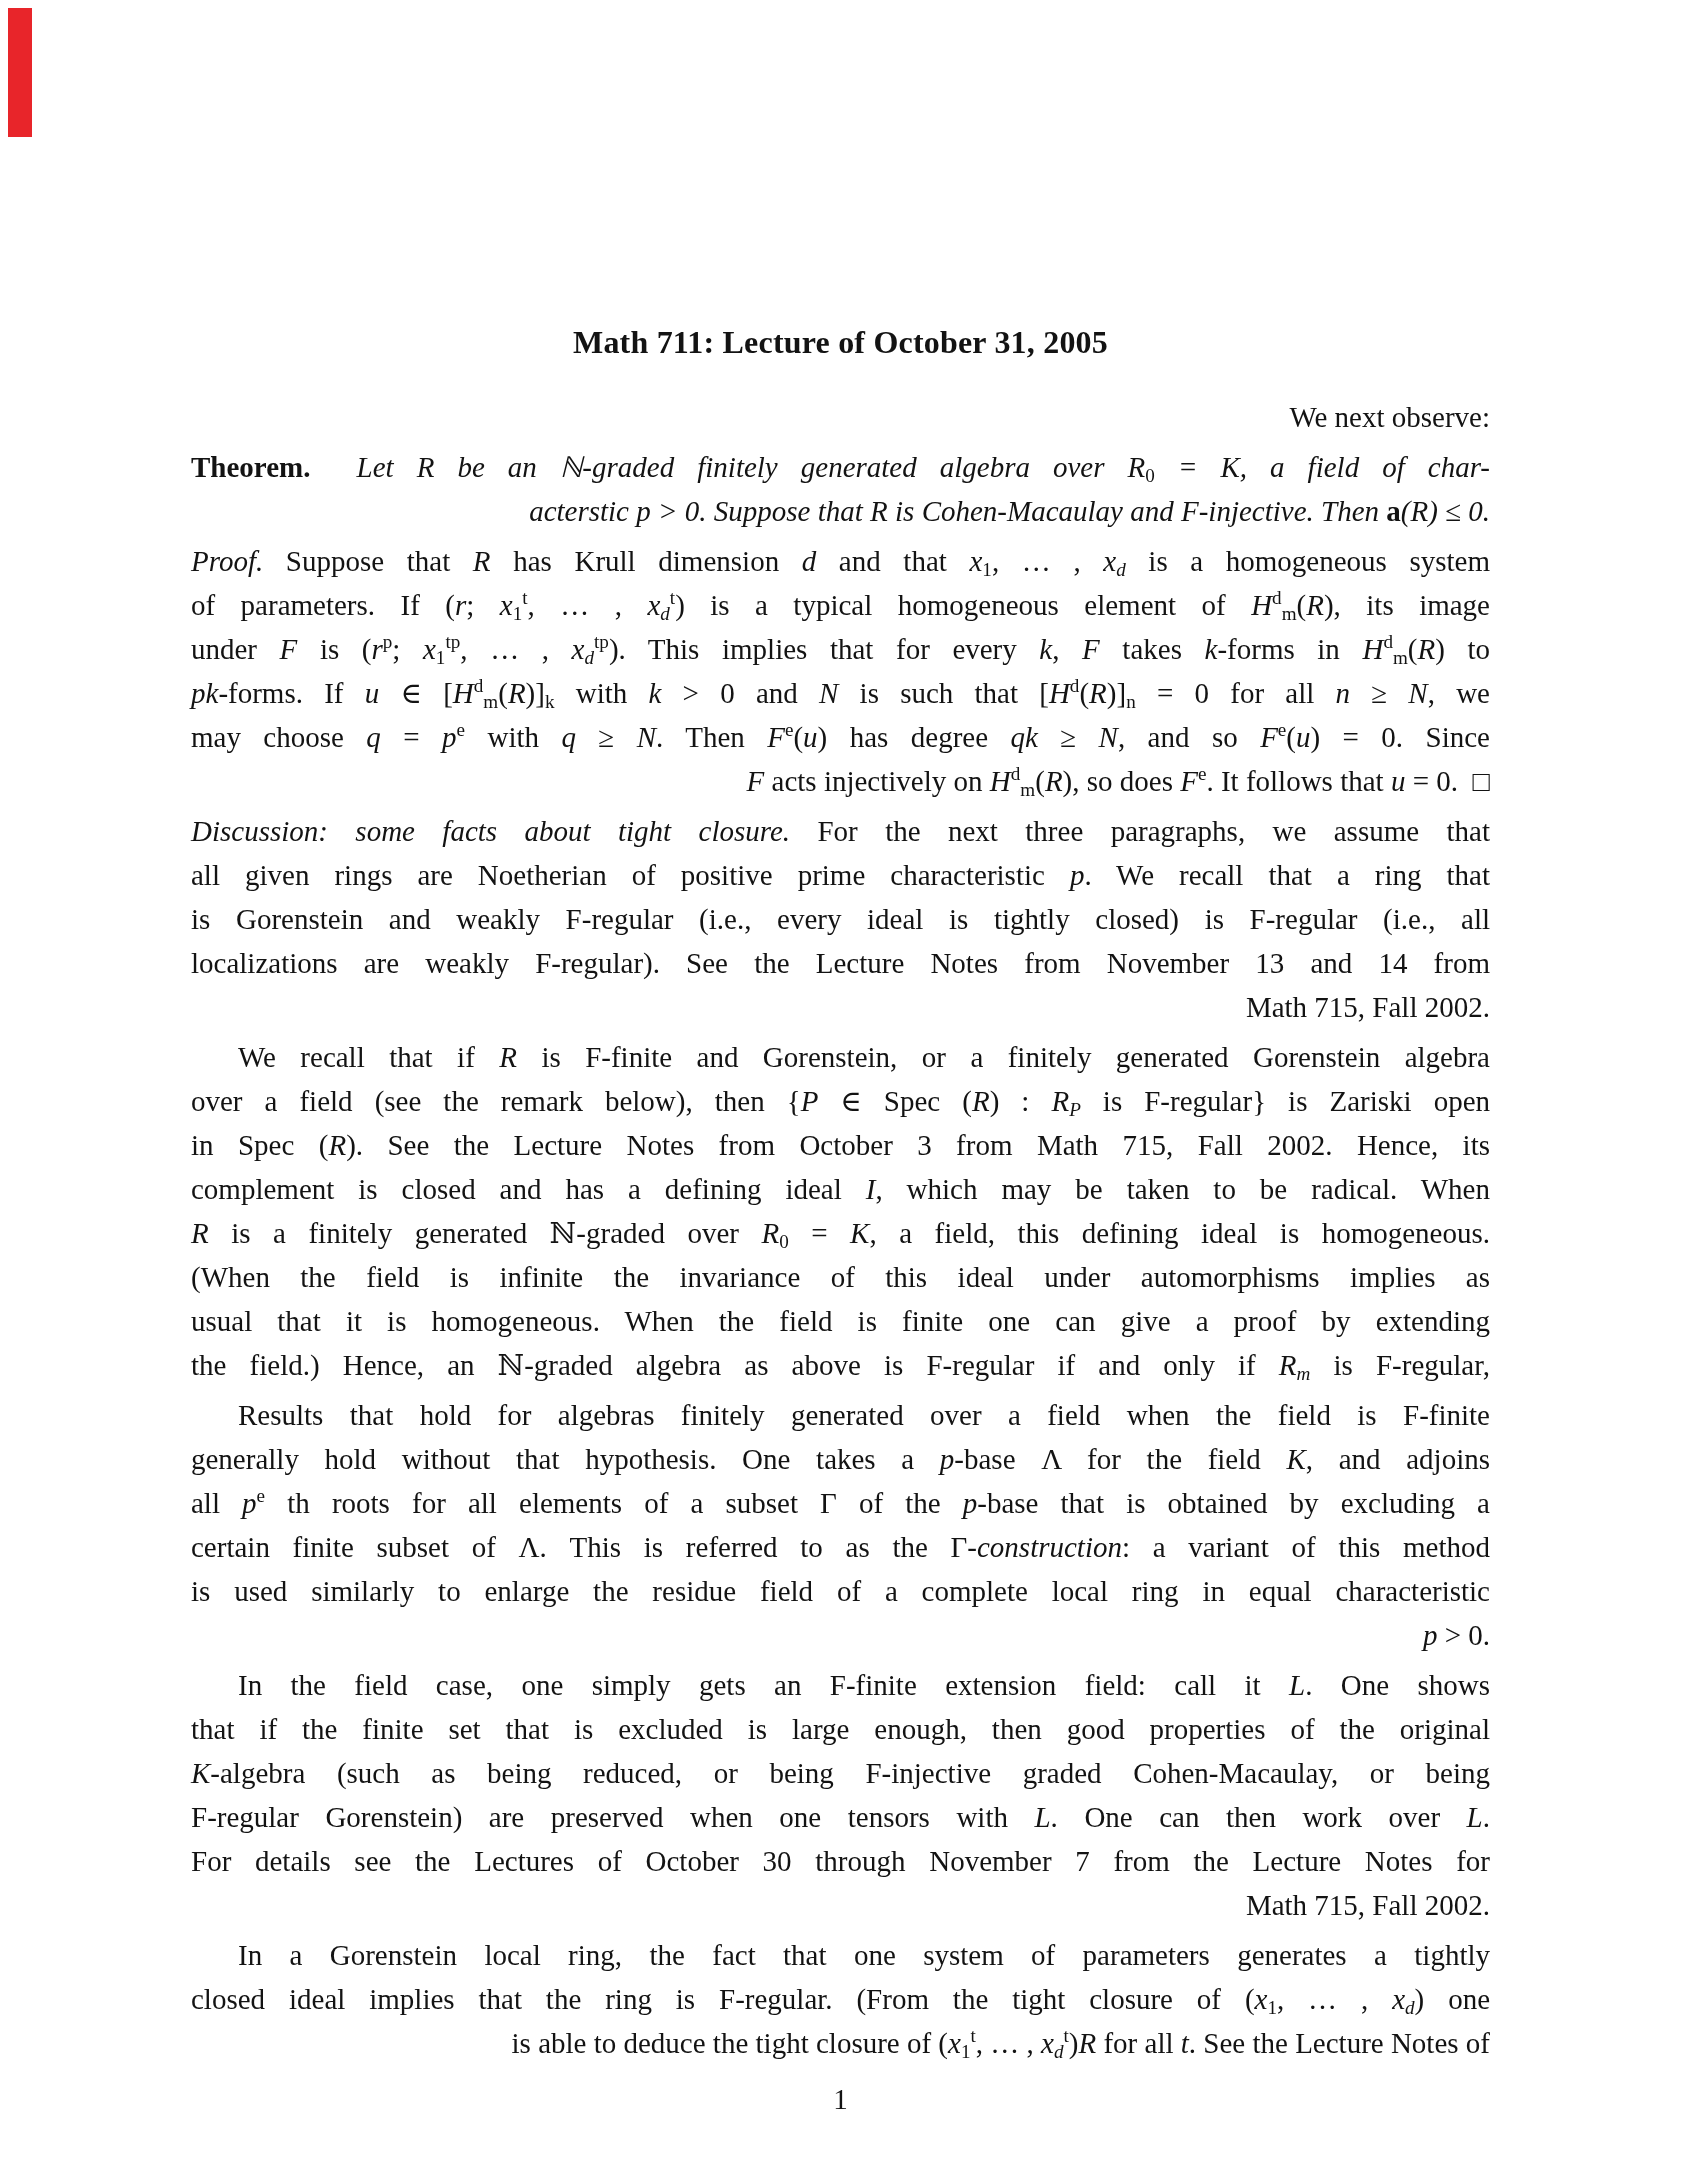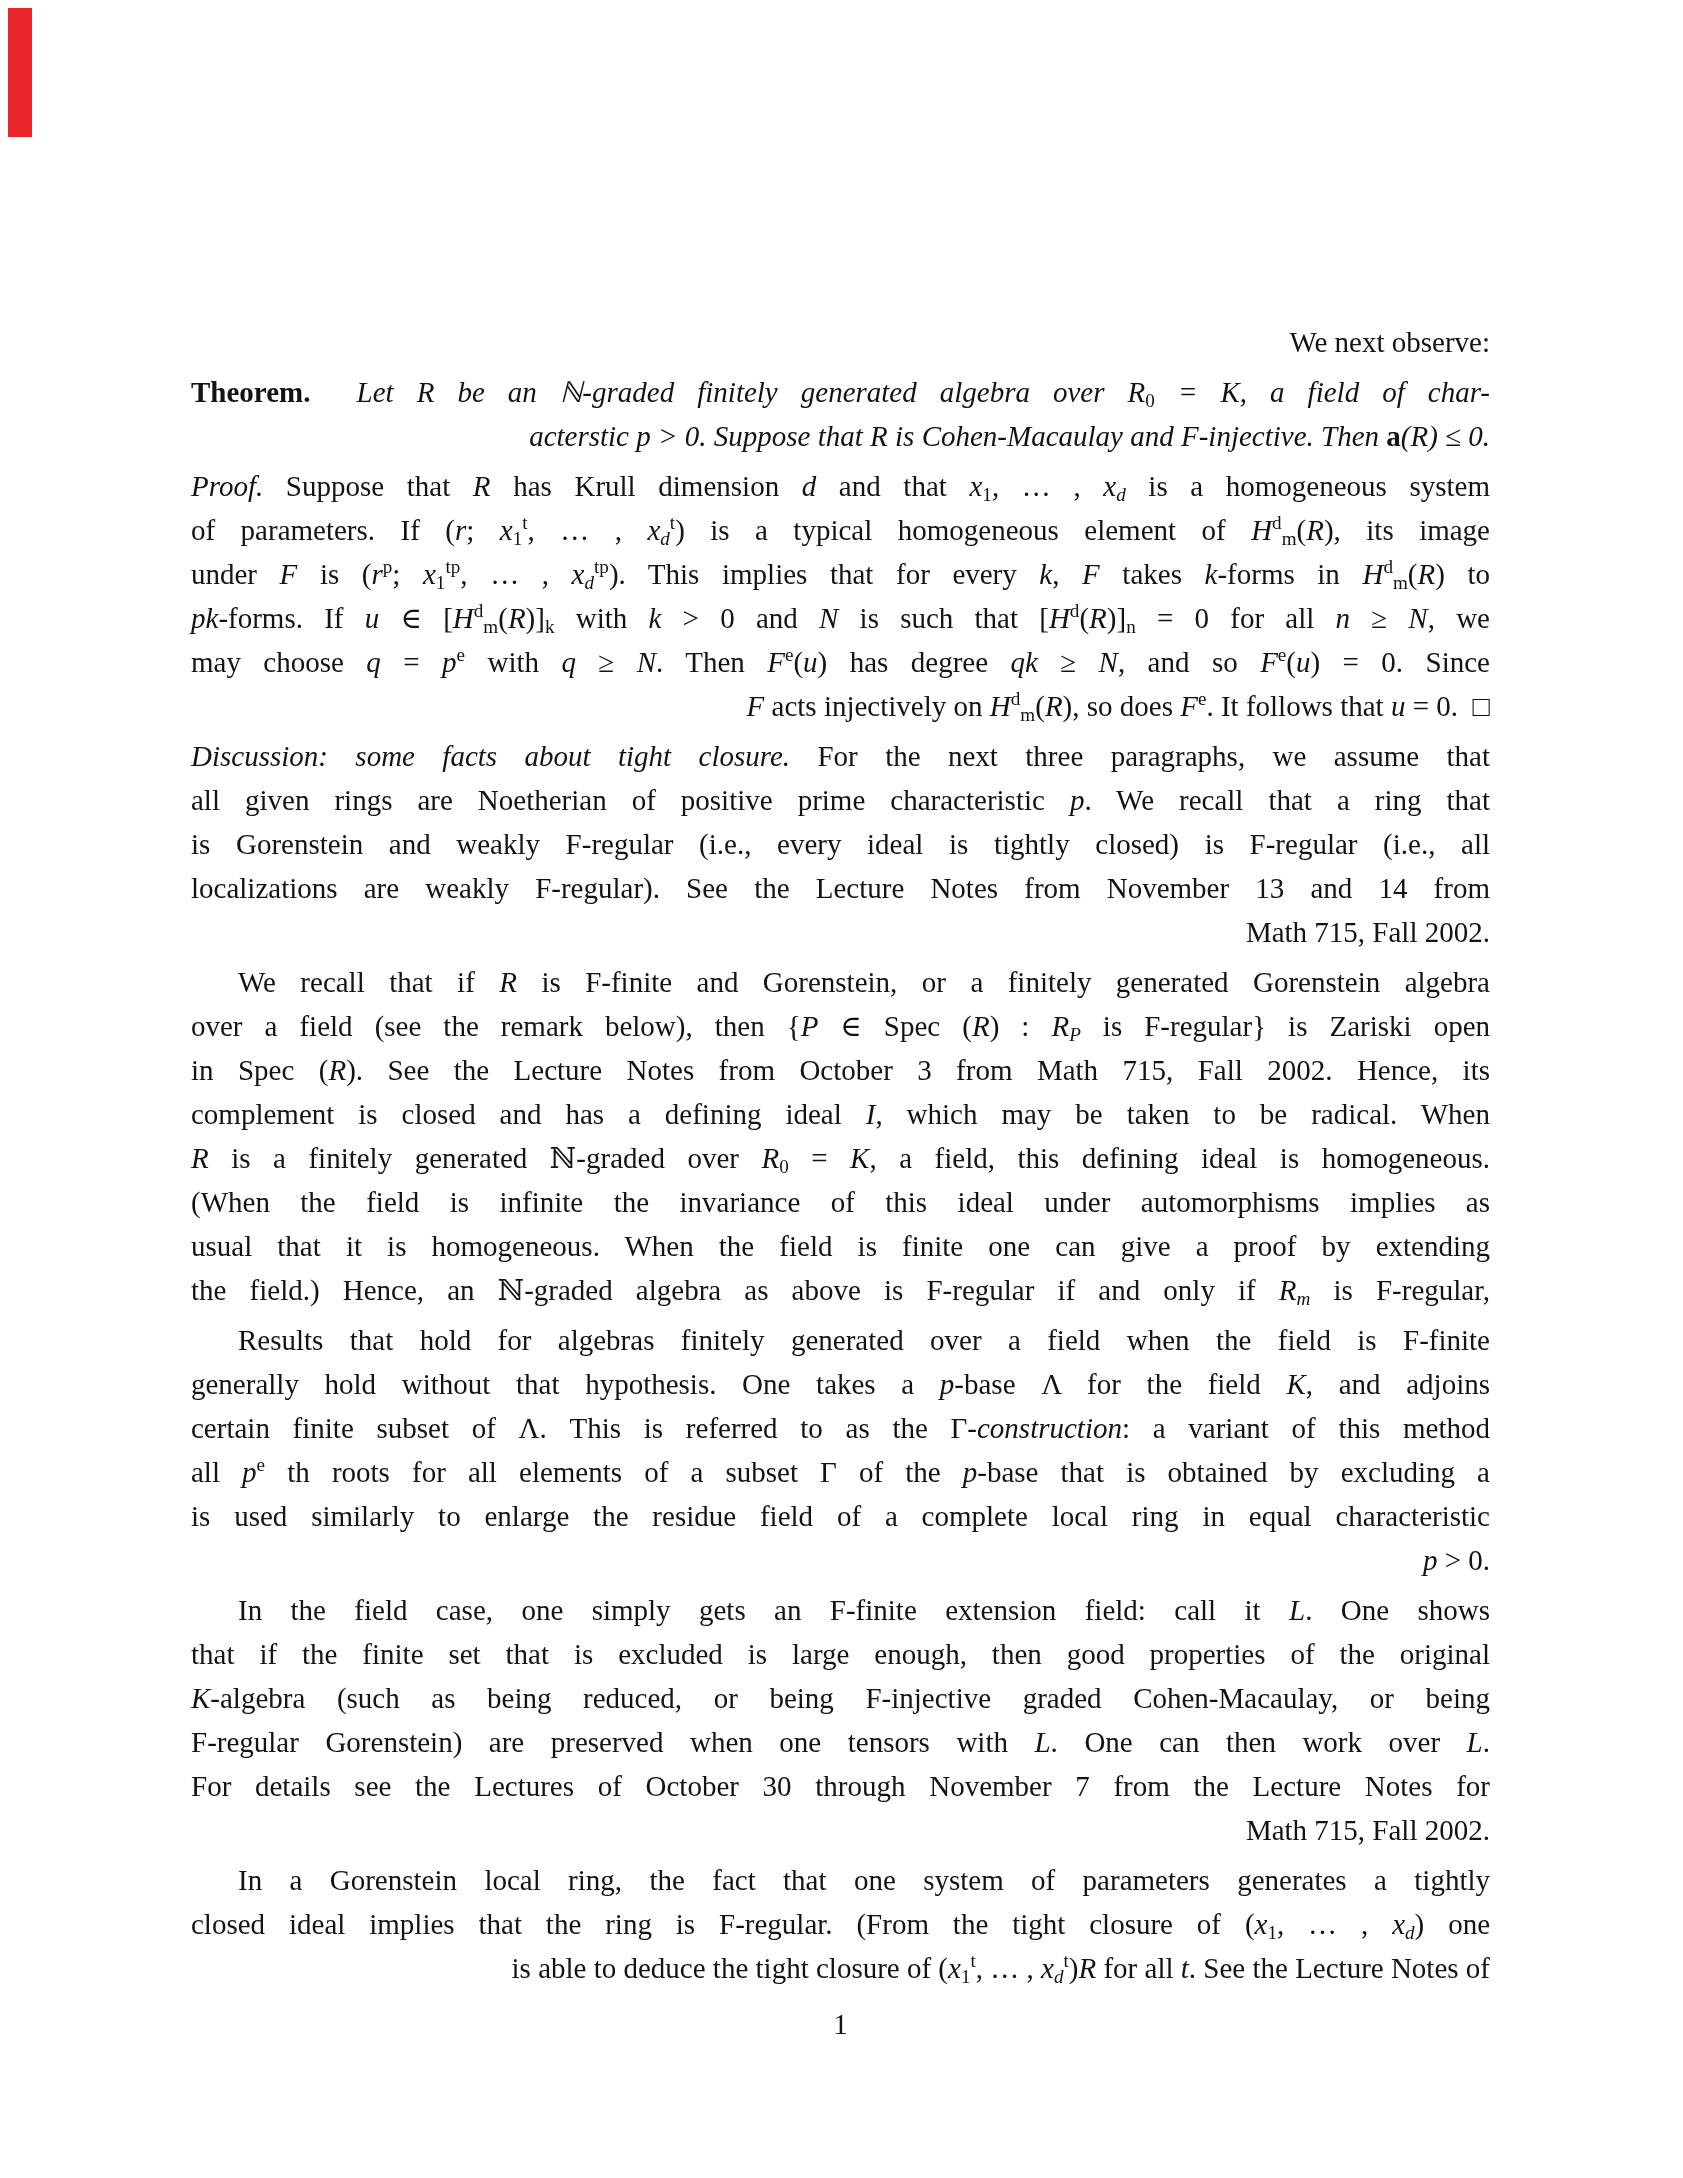--- a/index.html
+++ b/index.html
@@ -25,20 +25,21 @@
   sub { top: 0.28em; }
   .frak { font-weight: bold; }
   .pageno { text-align: center; margin-top: 12px; font-size: 29px; line-height: 44px; }
 </style>
 </head>
 <body>
 
 <div class="sheet" style="background: rgb(255, 255, 255);">
   <div class="corner-marker" style="background: rgb(232, 37, 42);"></div>
   <div class="content">
+    <h1 class="title">Math 711: Lecture of October 31, 2005</h1>
     <section>
         <div class="para indent">
           <div class="pline final">We next observe:</div>
         </div>
         <div class="para">
           <div class="pline"><b>Theorem.</b>&nbsp; <i>Let R be an ℕ-graded finitely generated algebra over R</i><sub>0</sub> <i>= K, a field of char-</i></div>
           <div class="pline final"><i>acterstic p &gt; 0. Suppose that R is Cohen-Macaulay and F-injective. Then </i><span class="frak">a</span><i>(R) ≤ 0.</i></div>
         </div>
         <div class="para">
           <div class="pline"><i>Proof.</i> Suppose that <i>R</i> has Krull dimension <i>d</i> and that <i>x</i><sub>1</sub>, … , <i>x<sub>d</sub></i> is a homogeneous system</div>
@@ -61,22 +62,22 @@
           <div class="pline">in Spec (<i>R</i>).  See the Lecture Notes from October 3 from Math 715, Fall 2002.  Hence, its</div>
           <div class="pline">complement is closed and has a defining ideal <i>I</i>, which may be taken to be radical.  When</div>
           <div class="pline"><i>R</i> is a finitely generated ℕ-graded over <i>R</i><sub>0</sub> = <i>K</i>, a field, this defining ideal is homogeneous.</div>
           <div class="pline">(When the field is infinite the invariance of this ideal under automorphisms implies as</div>
           <div class="pline">usual that it is homogeneous.  When the field is finite one can give a proof by extending</div>
           <div class="pline">the field.)  Hence, an ℕ-graded algebra as above is F-regular if and only if <i>R<sub>m</sub></i> is F-regular,</div>
         </div>
         <div class="para indent">
           <div class="pline">Results that hold for algebras finitely generated over a field when the field is F-finite</div>
           <div class="pline">generally hold without that hypothesis.  One takes a <i>p</i>-base Λ for the field <i>K</i>, and adjoins</div>
+          <div class="pline">all <i>p</i><sup>e</sup> th roots for all elements of a subset Γ of the <i>p</i>-base that is obtained by excluding a</div>
           <div class="pline">certain finite subset of Λ. This is referred to as the Γ-<i>construction</i>:  a variant of this method</div>
-          <div class="pline">all <i>p</i><sup>e</sup> th roots for all elements of a subset Γ of the <i>p</i>-base that is obtained by excluding a</div>
           <div class="pline">is used similarly to enlarge the residue field of a complete local ring in equal characteristic</div>
           <div class="pline final"><i>p</i> &gt; 0.</div>
         </div>
         <div class="para indent">
           <div class="pline">In the field case, one simply gets an F-finite extension field:  call it <i>L</i>.   One shows</div>
           <div class="pline">that if the finite set that is excluded is large enough, then good properties of the original</div>
           <div class="pline"><i>K</i>-algebra (such as being reduced, or being F-injective graded Cohen-Macaulay, or being</div>
           <div class="pline">F-regular Gorenstein) are preserved when one tensors with <i>L</i>.  One can then work over <i>L</i>.</div>
           <div class="pline">For details see the Lectures of October 30 through November 7 from the Lecture Notes for</div>
           <div class="pline final">Math 715, Fall 2002.</div>

